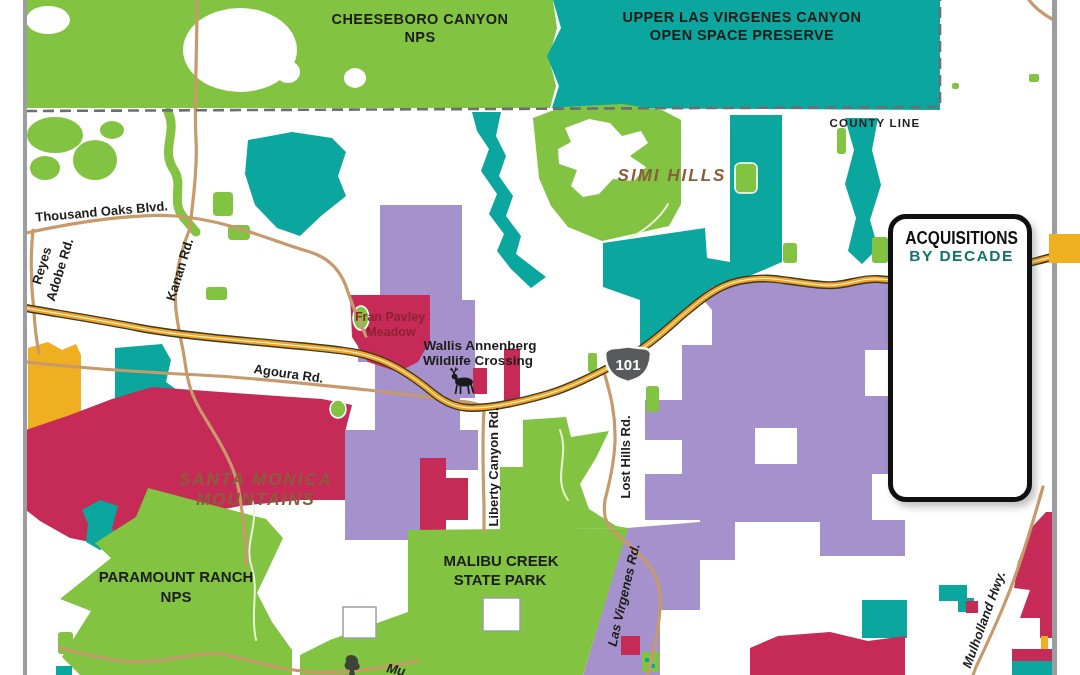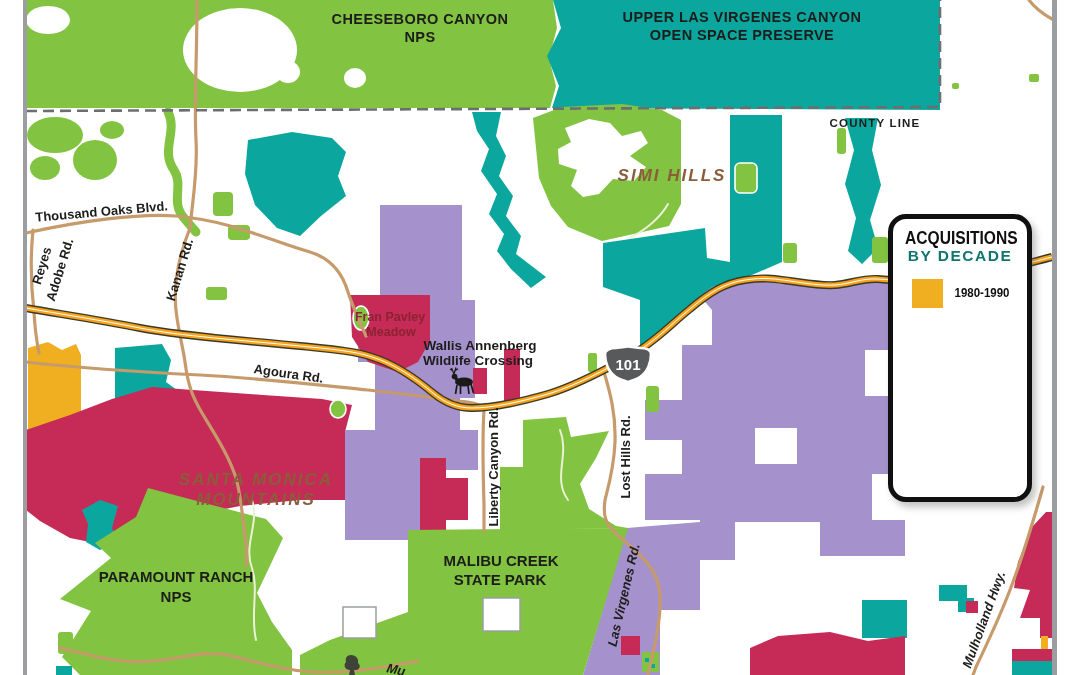--- a/index.html
+++ b/index.html
@@ -31,21 +31,21 @@
   .lbl-road{font-size:13px;}
   .lbl-road-it{font-size:13px;font-style:italic;}
   .lbl-maroon{fill:var(--maroon-label);font-size:12.5px;}
   .lbl-poi{font-size:13.5px;}
   .lbl-county{font-size:11.5px;letter-spacing:1.2px;font-weight:bold;}
   .anchor-mid{text-anchor:middle;}
 
   
   .legend{position:absolute;left:888px;top:214px;width:144px;height:288px;background:#fff;
     border:5px solid #101010;border-radius:18px;box-sizing:border-box;
-    box-shadow:4px 5px 7px rgba(80,80,80,0.35);display:flex;flex-direction:column;align-items:stretch;}
+    box-shadow:4px 5px 7px rgba(80,80,80,0.35);display:flex;flex-direction:row;align-items:stretch;}
   .legend-title{margin-top:9px;text-align:center;line-height:1.04;}
   .legend-title .t1{display:block;font-size:19px;font-weight:bold;color:#101010;transform:scaleX(0.82);letter-spacing:0px;}
   .legend-title .t2{display:block;font-size:15.5px;font-weight:bold;color:#0f766e;letter-spacing:1.5px;}
   .legend-items{margin-top:8px;display:flex;flex-direction:column;}
   .legend-row{display:flex;align-items:center;height:43.5px;padding-left:19px;}
   .swatch{width:31px;height:29px;flex:0 0 31px;}
   .legend-label{margin-left:7px;width:64px;text-align:center;font-size:12.5px;font-weight:bold;color:#101010;line-height:1.05;transform:scaleX(0.92);}
 </style>
 </head>
 <body>

